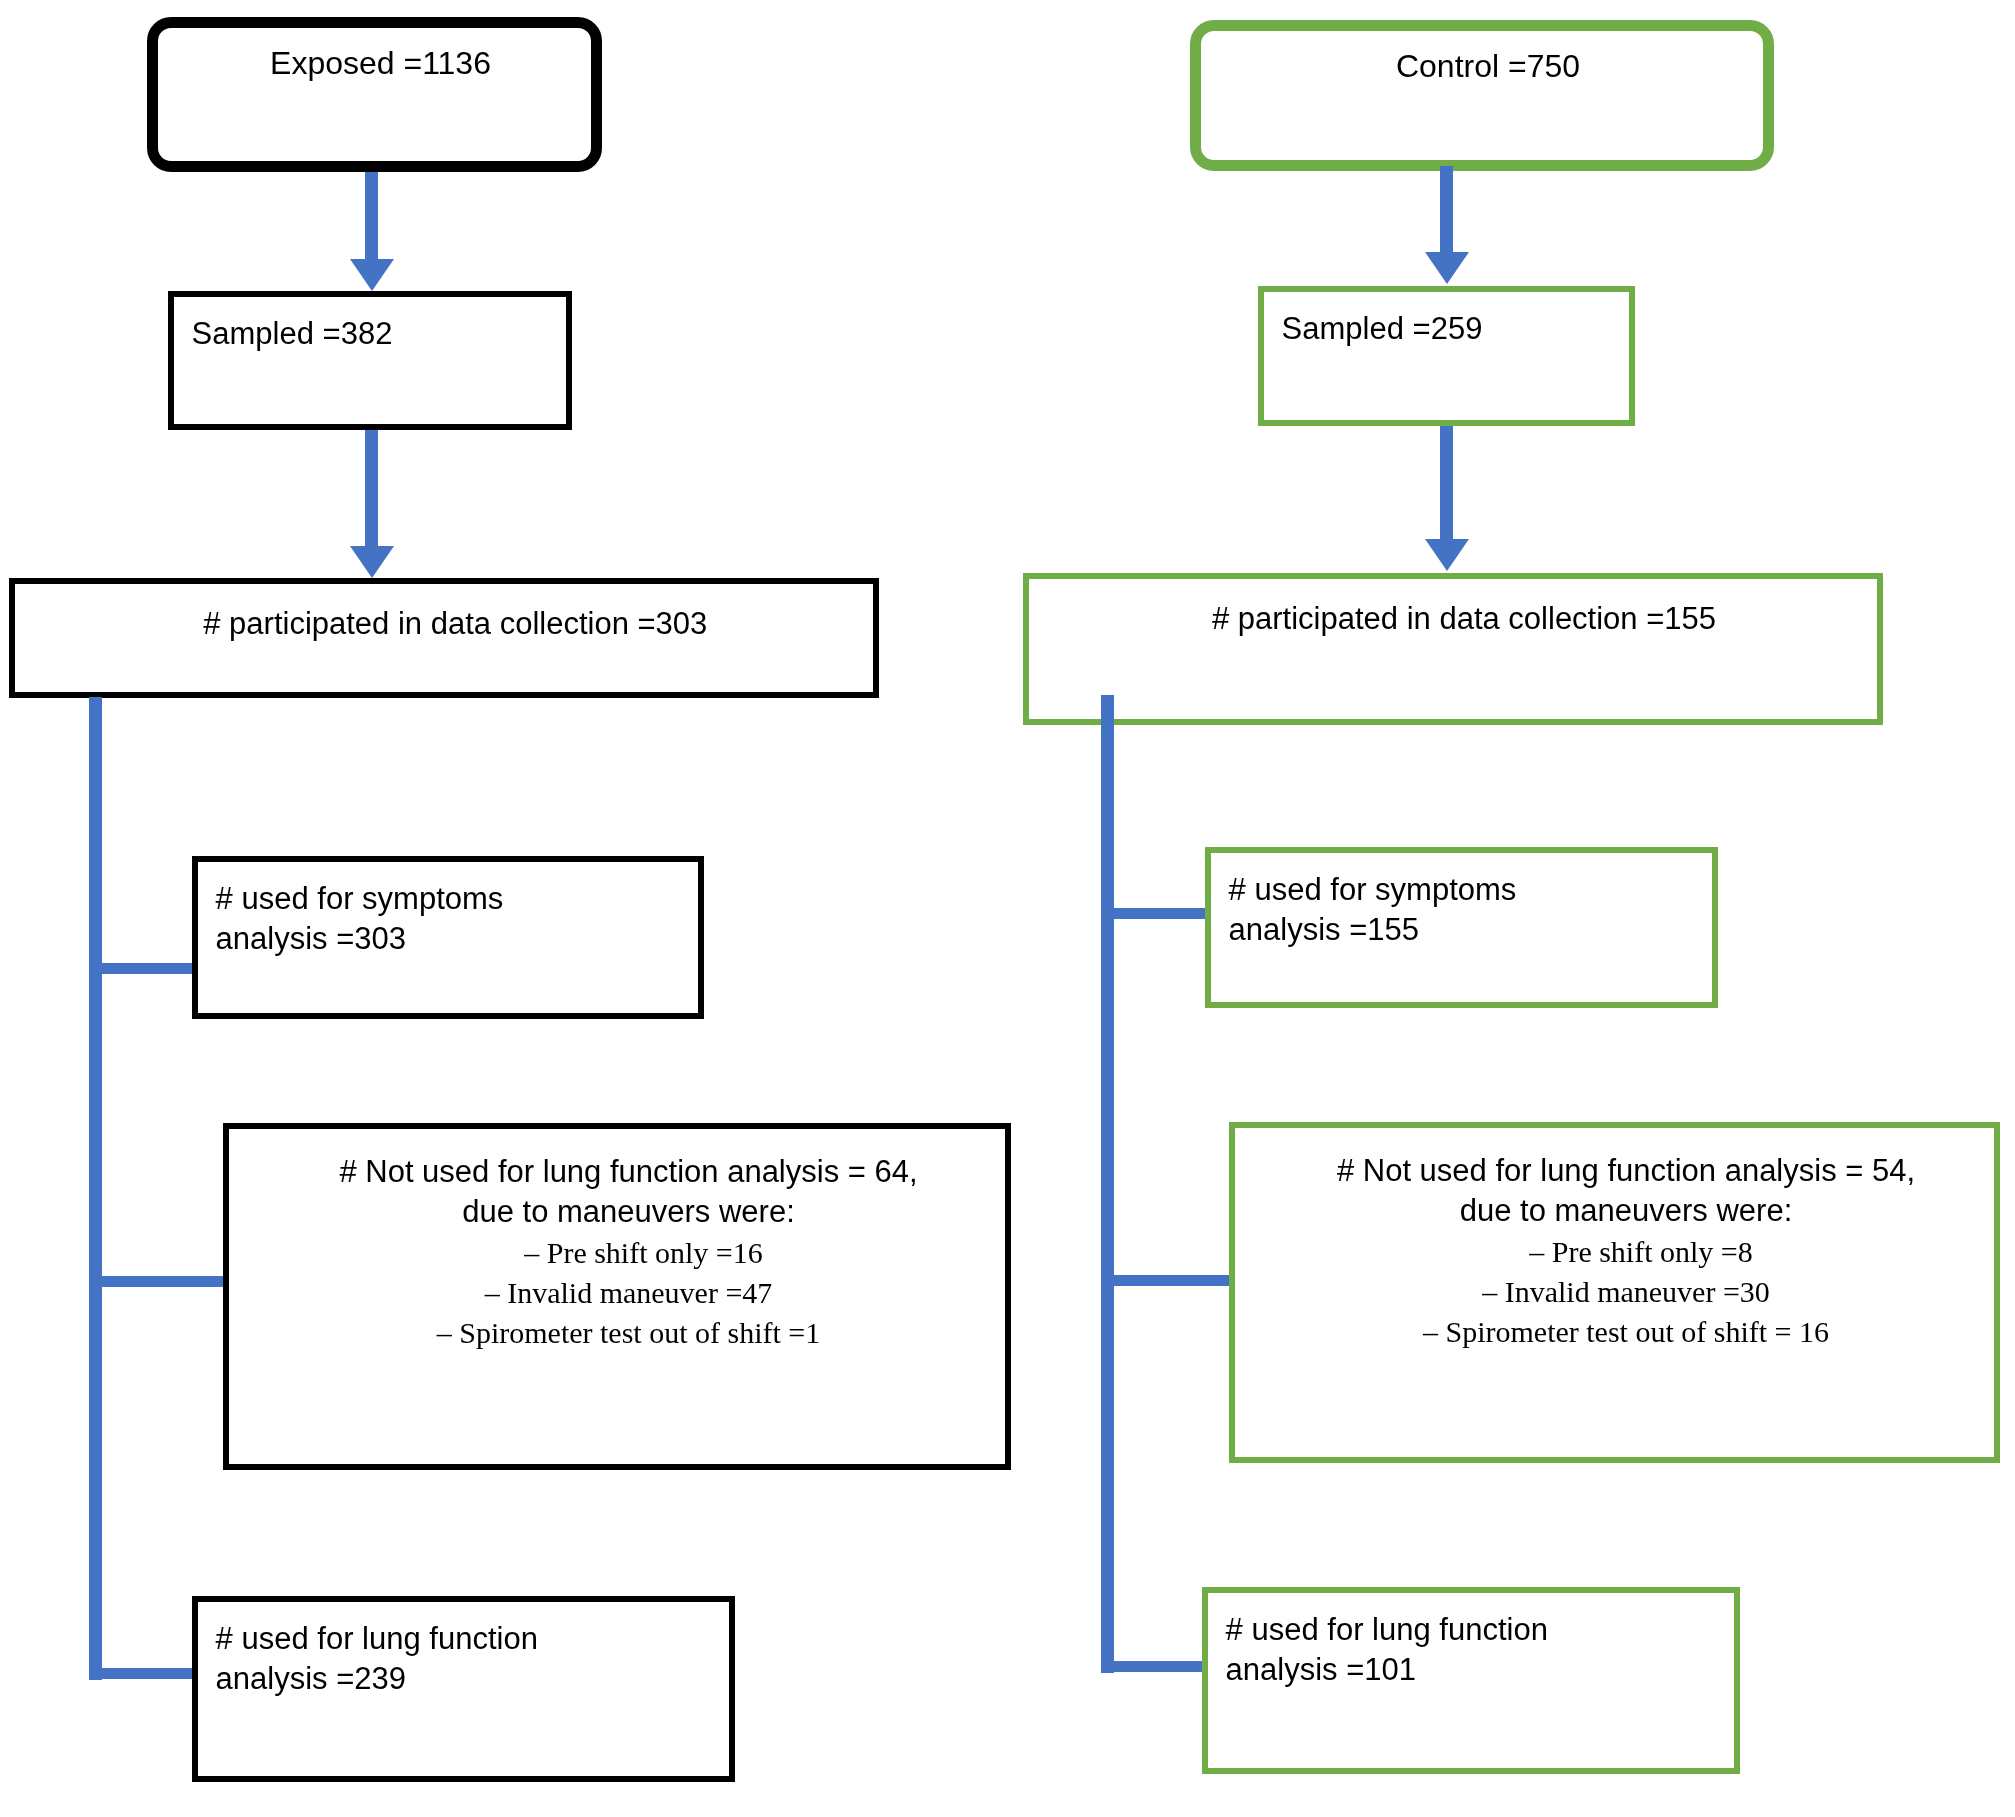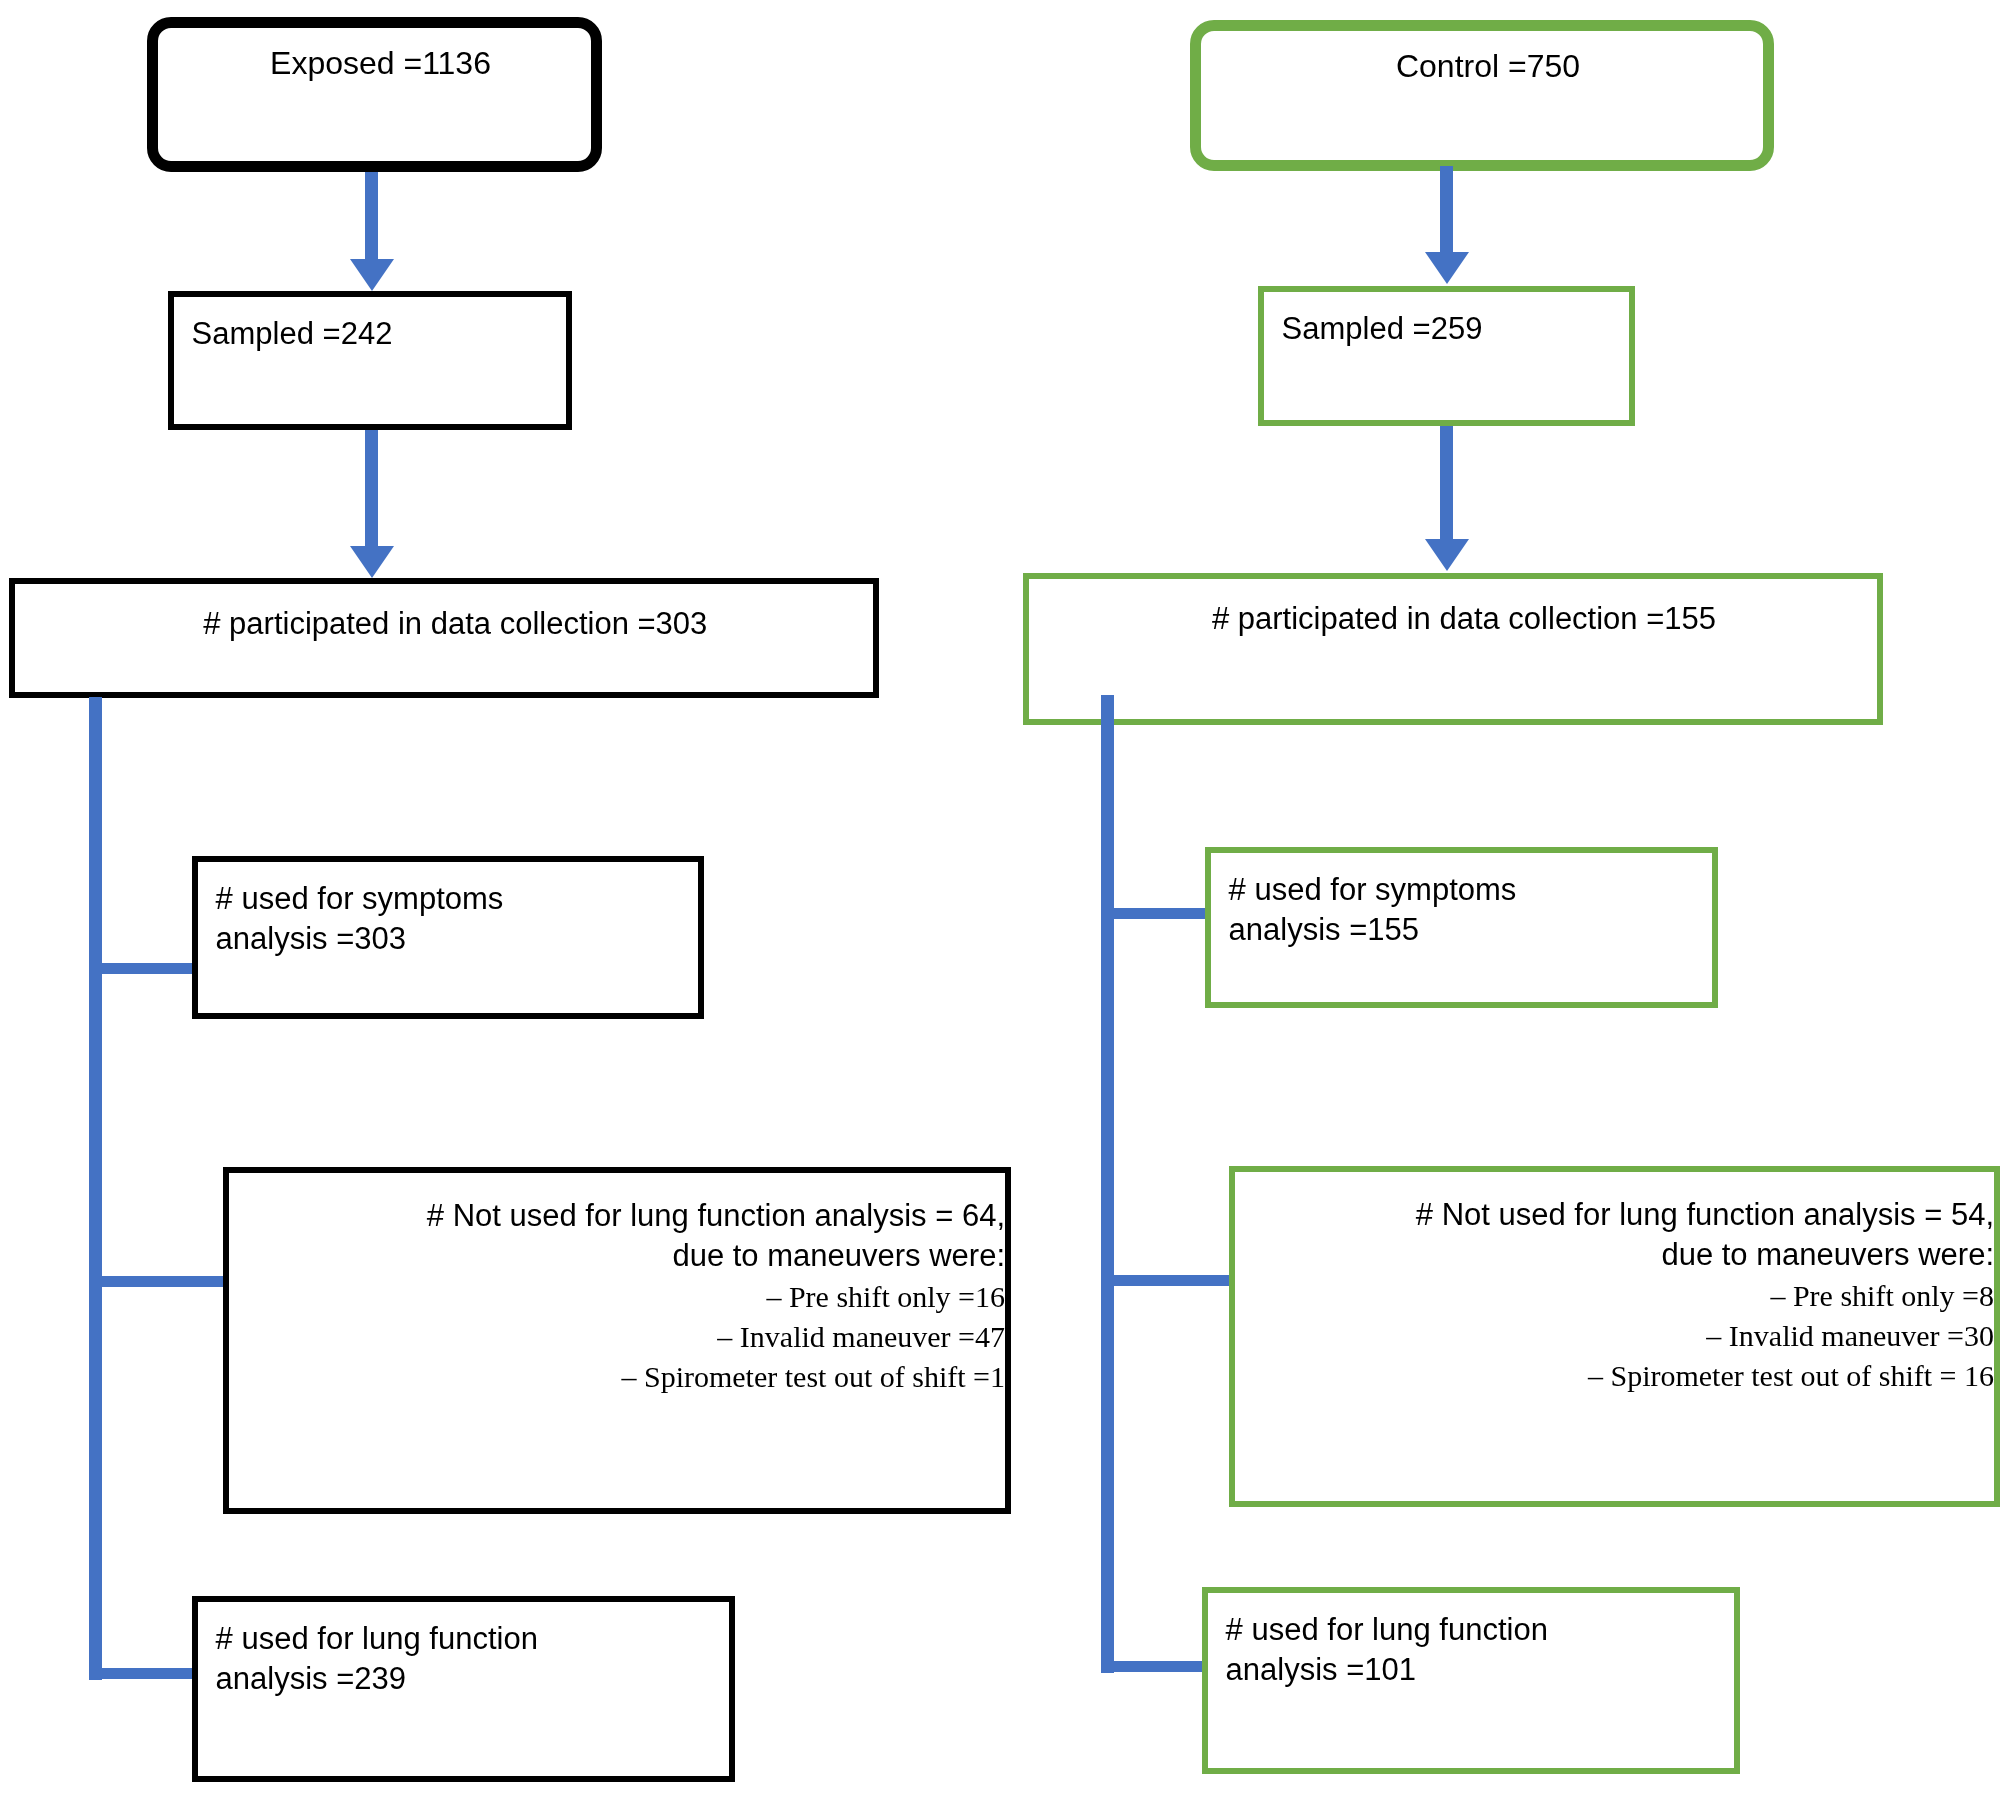--- a/index.html
+++ b/index.html
@@ -40,23 +40,22 @@
     text-align:left;
     padding:16.6px 0 0 17.6px;
   }
   .t-body-wide{
     font-size:31px;
     text-align:center;
     padding:19.7px 0 0 22px;
   }
   .t-notused{
     font-size:31px;
-    text-align:right;
+    text-align:center;
     padding:23px 0 0 23px;
-    margin-top:44px;
   }
   .bullets{
     font-family:"Liberation Serif", serif;
     font-size:30px;
     line-height:1.32;
     margin-top:27px;
     padding-left:30px;
     white-space:pre-line;
   }
 
@@ -83,21 +82,21 @@
 <div id="root">
 
   <div class="node b-black rounded t-head" style="left:147px;top:17px;width:455px;height:155px;">
     <span class="txt">Exposed =1136</span>
   </div>
 
   <div class="ln" style="left:365px;top:172px;width:13.4px;height:99px;"></div>
   <div class="arrow-down" style="left:350px;top:259px;"></div>
 
   <div class="node b-black-thin t-body" style="left:168px;top:291px;width:404px;height:139px;">
-    <span class="txt">Sampled =242</span>
+    <span class="txt">Sampled =382</span>
   </div>
 
   <div class="ln" style="left:365px;top:430px;width:13.4px;height:128px;"></div>
   <div class="arrow-down" style="left:350px;top:546px;"></div>
 
   <div class="node b-black-thin t-body-wide" style="left:9.3px;top:578px;width:870px;height:120px;">
     <span class="txt"># participated in data collection =303</span>
   </div>
 
   <div class="ln" style="left:89px;top:697px;width:13.4px;height:983px;"></div>

